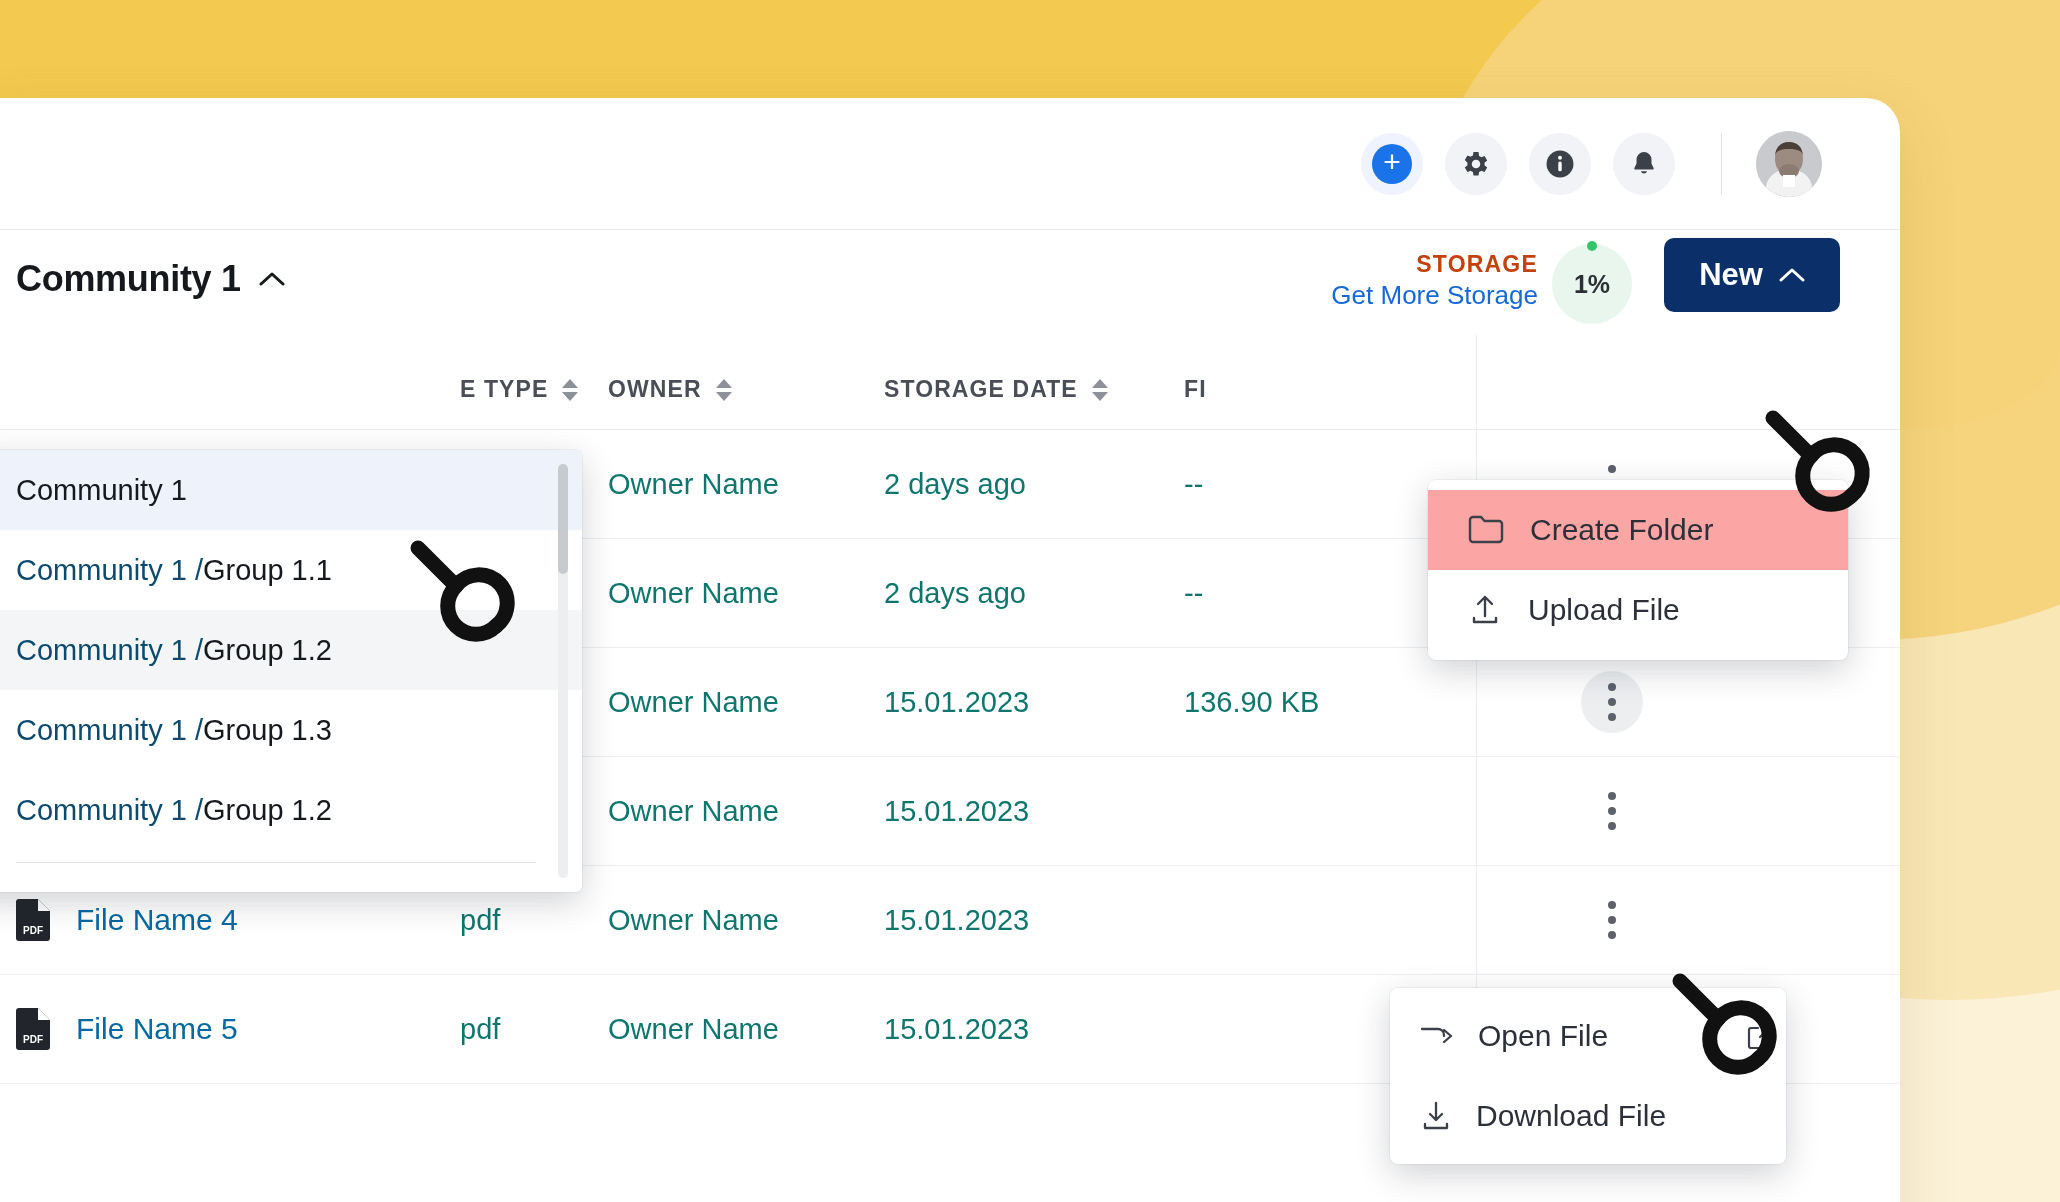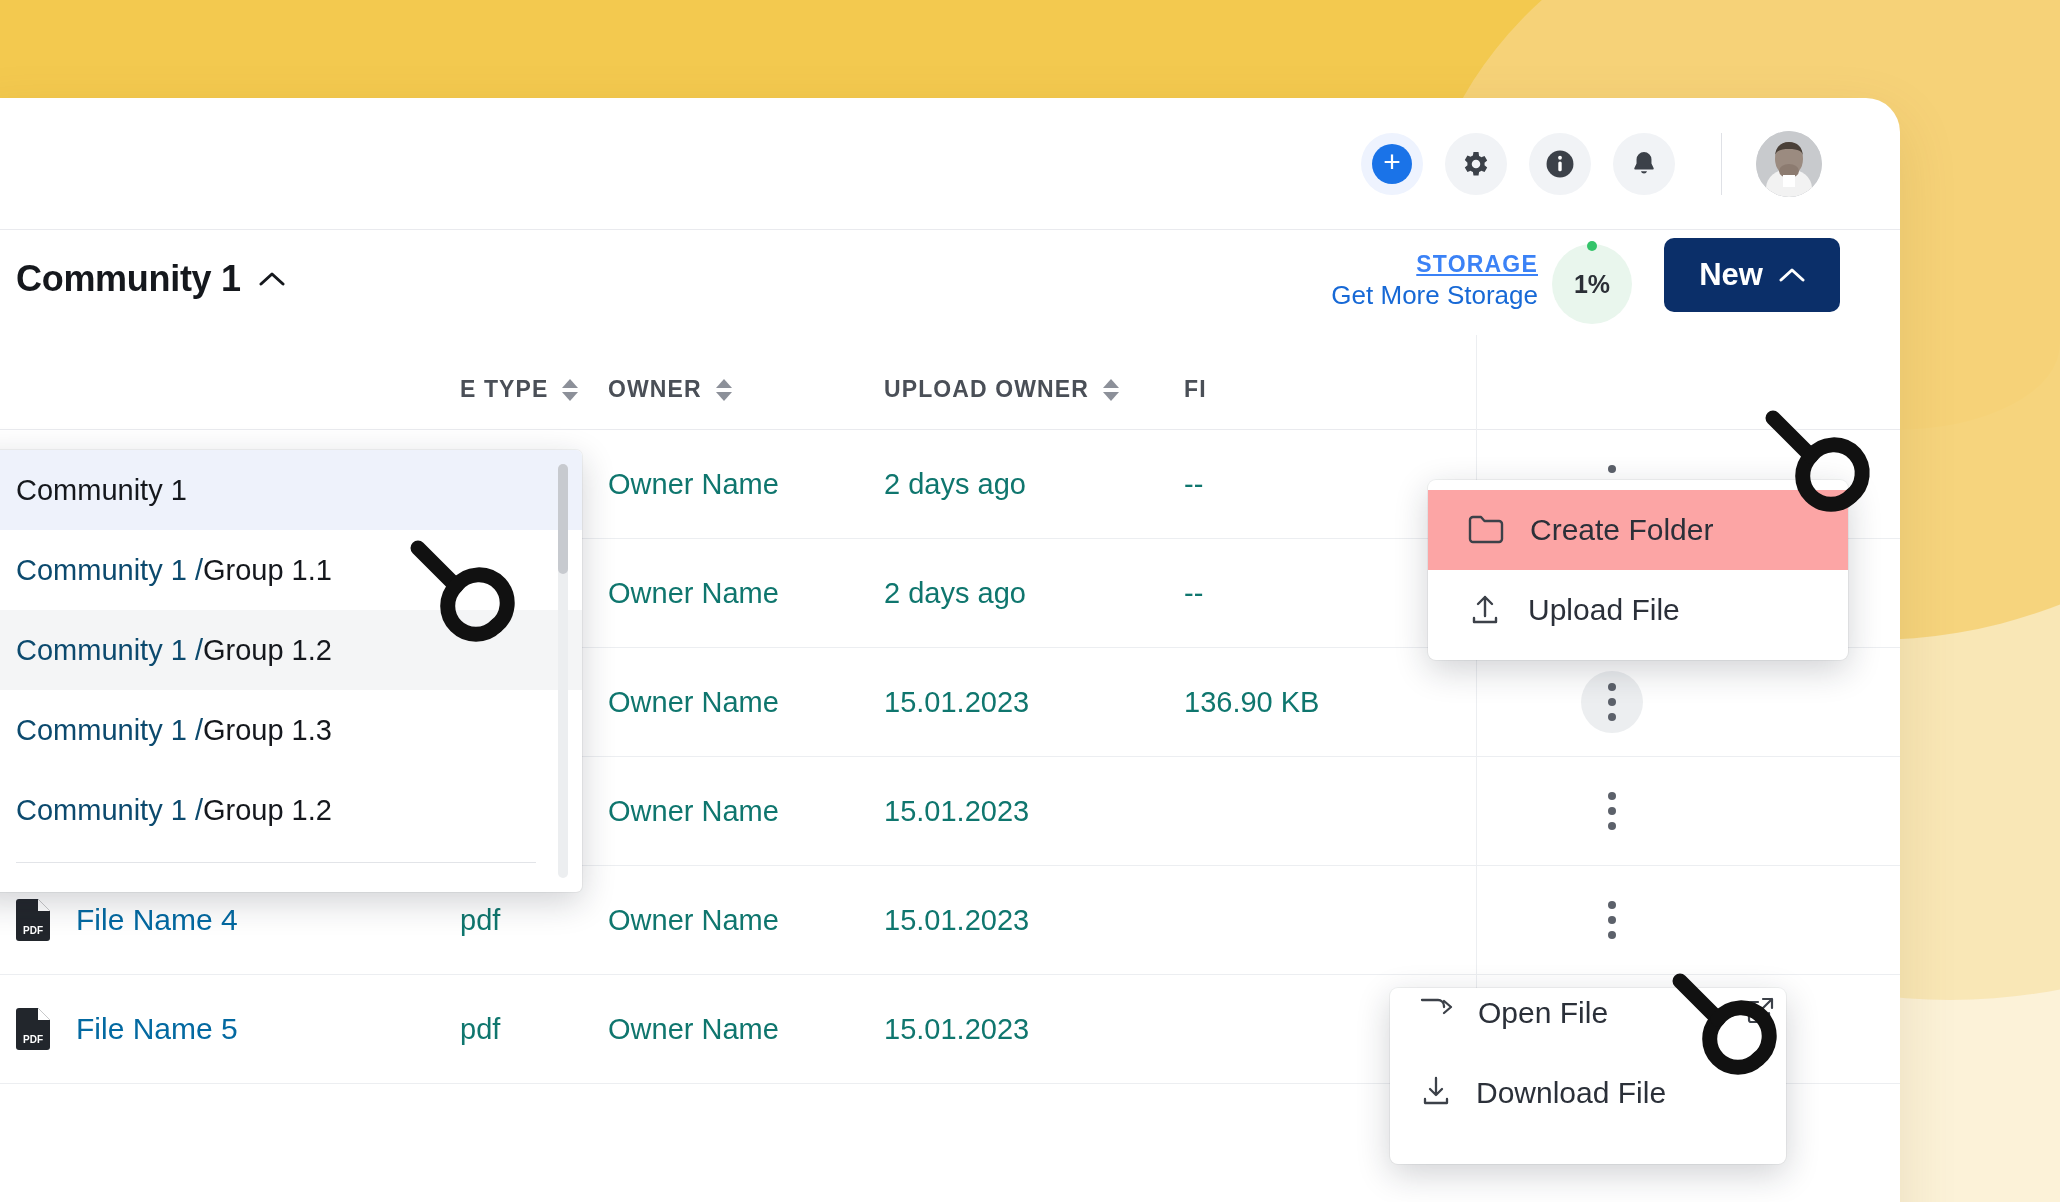--- a/index.html
+++ b/index.html
@@ -94,23 +94,22 @@
   .community-title .txt {
     font-size: 36px; font-weight: 700; color: #15181d; letter-spacing: -.3px;
   }
   .chev { width: 26px; height: 16px; }
 
   .storage-wrap {
     position: absolute; right: 362px; top: 20px;
     text-align: right; line-height: 1.28;
   }
   .storage-label {
-    font-size: 23px; font-weight: 700; color: #3b82f6;
+    font-size: 23px; font-weight: 700; color: #c2410c;
     letter-spacing: 1.2px;
-    text-decoration: underline;
   }
   .storage-link {
     font-size: 26px; color: #1769d6; cursor: pointer;
   }
   .storage-ring {
     position: absolute; right: 268px; top: 14px;
     width: 80px; height: 80px; border-radius: 50%;
     background: #e9f6ed;
     display: flex; align-items: center; justify-content: center;
   }
@@ -215,21 +214,21 @@
 
   
   .file-menu {
     position: absolute; right: 114px; top: 890px;
     width: 396px;
     background: #fff; border-radius: 8px;
     box-shadow: 0 10px 34px rgba(25,30,45,.20), 0 0 0 1px rgba(25,30,45,.05);
     z-index: 45; overflow: hidden; padding: 8px 0;
   }
   .fm-item {
-    height: 80px; display: flex; gap: 24px;
+    height: 80px; display: flex; align-items: center; gap: 24px;
     padding: 0 11px 0 30px; font-size: 30px; color: #2b3039; cursor: pointer;
   }
   .fm-item.hov { background: #f4f5f6; }
   .fm-item .lbl { flex: 1; }
 
   
   .hand { position: absolute; z-index: 60; pointer-events: none; }
   .hand.h1 { left: 400px; top: 530px; }
   .hand.h2 { right: 155px; top: 400px; }
   .hand.h3 { right: 248px; top: 963px; }
@@ -326,21 +325,21 @@
           </span>
       </div>
       <div class="c-owner th">
         <span>OWNER</span>
         <span class="sort-ico">
             <i class="up"></i>
             <i class="dn"></i>
           </span>
       </div>
       <div class="c-date th">
-        <span>UPLOAD OWNER</span>
+        <span>STORAGE DATE</span>
         <span class="sort-ico">
             <i class="up"></i>
             <i class="dn"></i>
           </span>
       </div>
       <div class="c-size th">
         <span>FI</span>
       </div>
       <div class="c-menu"></div>
     </div>

